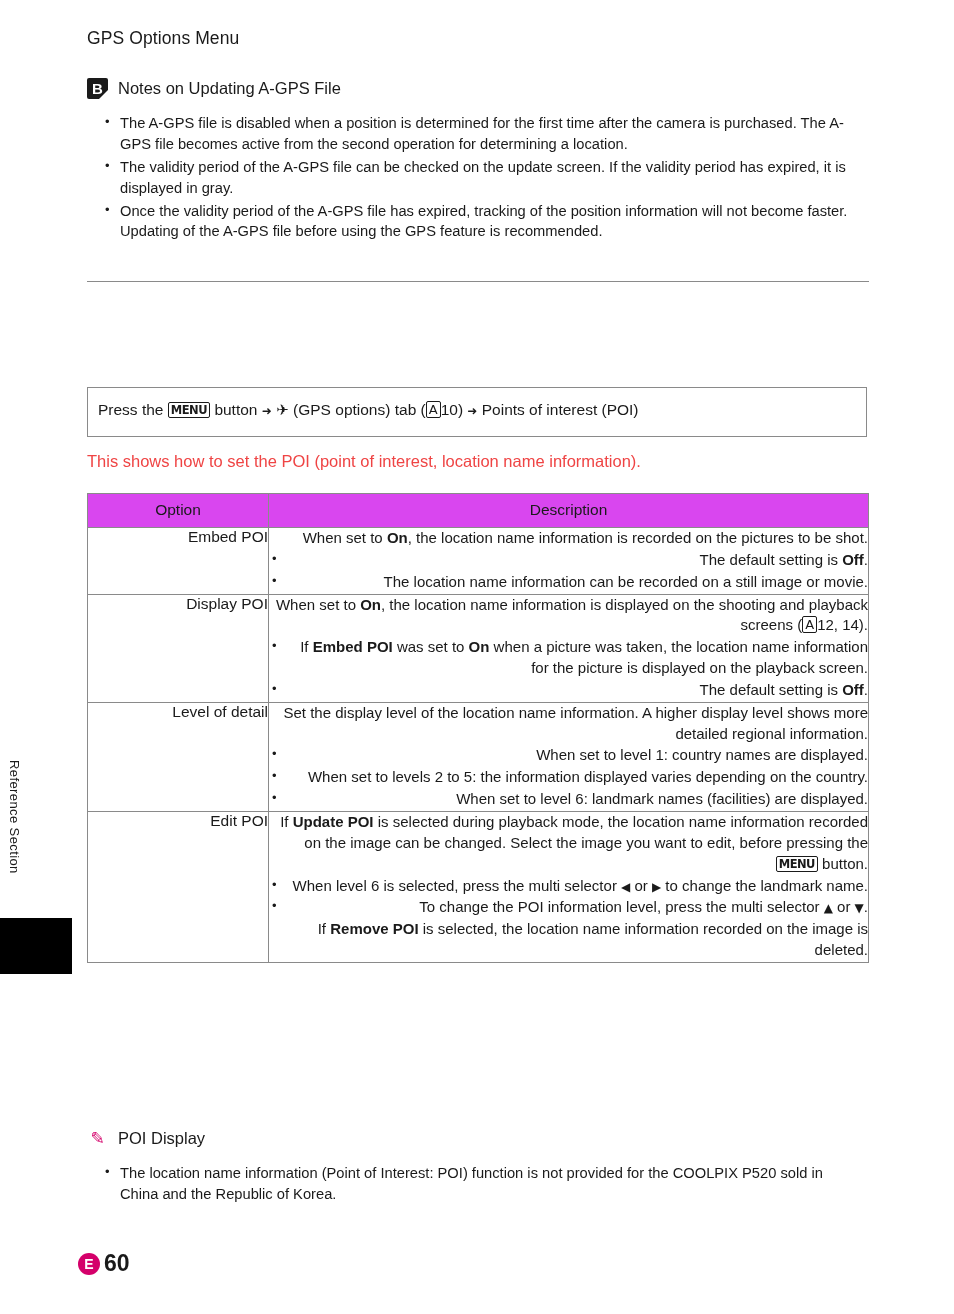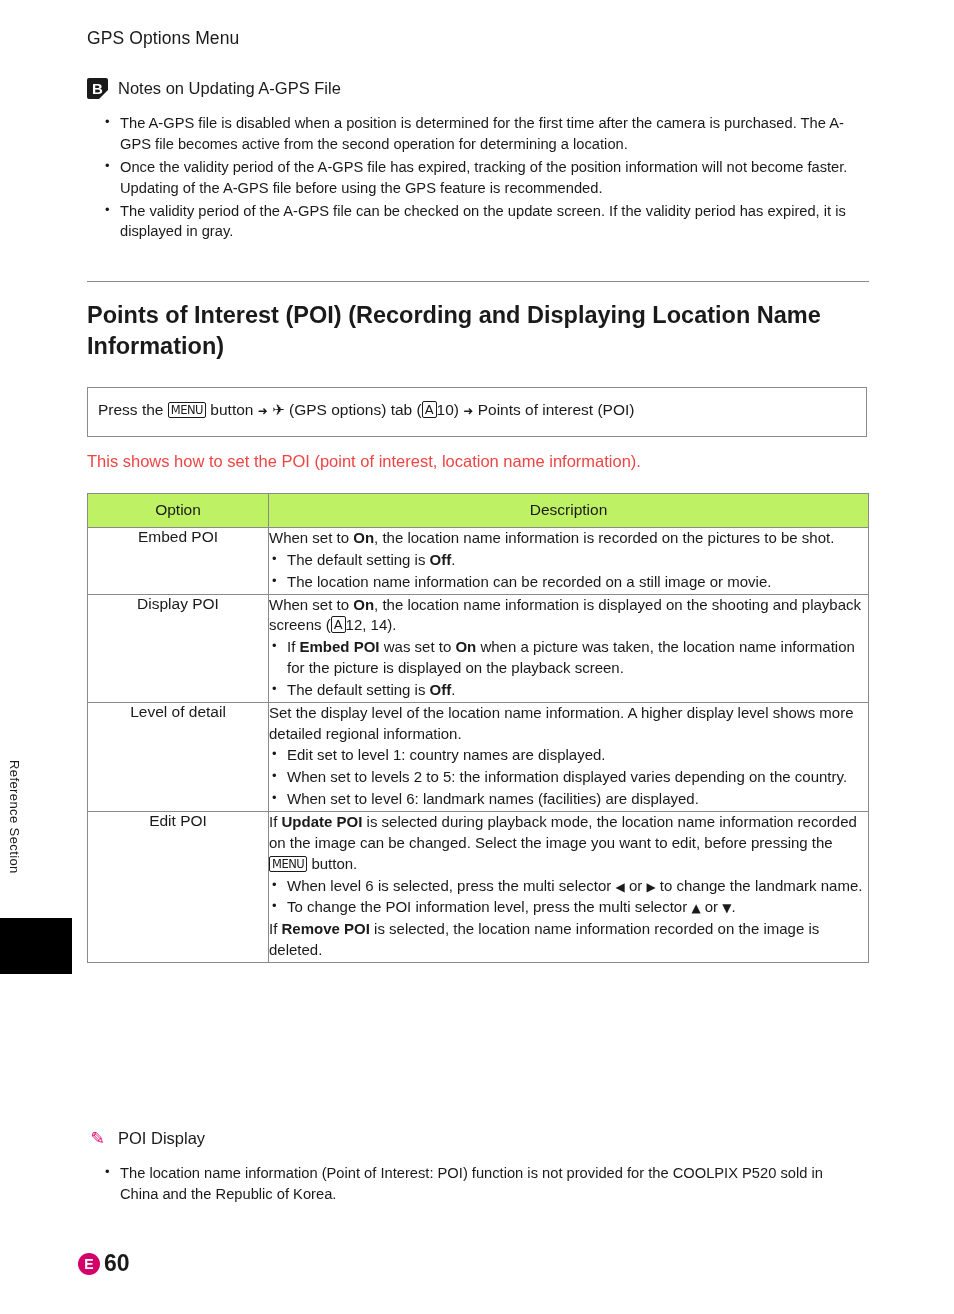--- a/index.html
+++ b/index.html
@@ -146,21 +146,21 @@
     position: absolute;
     left: 10px;
     top: 13px;
     font-size: 15.5px;
     color: #1a1a1a;
     white-space: nowrap;
   }
   .menu-glyph {
     font-family: "DejaVu Sans", sans-serif;
     font-size: 11.5px;
-    font-weight: normal;
+    font-weight: bold;
     border: 1.6px solid #1a1a1a;
     border-radius: 2px;
     padding: 0px 2px;
     letter-spacing: -0.5px;
     position: relative;
     top: -1px;
   }
   .arrow {
     font-family: "DejaVu Sans", sans-serif;
     font-size: 12px;
@@ -191,23 +191,24 @@
     left: 87px;
     top: 493px;
     width: 781px;
     border-collapse: collapse;
     table-layout: fixed;
   }
   table.opts th, table.opts td {
     border: 1px solid #8a8a8a;
     vertical-align: top;
     padding: 0;
+    text-align: right;
   }
   table.opts thead th {
-    background: #bef264;
+    background: #d946ef;
     text-align: center;
     font-weight: normal;
     font-size: 15.5px;
     padding: 7px 0 8px 0;
     color: #1a1a1a;
   }
   td.optname {
     text-align: center;
     font-size: 15.5px;
     color: #1a1a1a;
@@ -283,28 +284,27 @@
   <div class="side-label">Reference Section</div>
   <div class="side-tab"></div>
 
   <div class="note-block">
     <div class="note-head">
       <div class="icon-caution">B</div>
       <div class="note-title">Notes on Updating A-GPS File</div>
     </div>
     <ul class="bullets">
       <li>The A-GPS file is disabled when a position is determined for the first time after the camera is purchased. The A-GPS file becomes active from the second operation for determining a location.</li>
+      <li>The validity period of the A-GPS file can be checked on the update screen. If the validity period has expired, it is displayed in gray.</li>
       <li>Once the validity period of the A-GPS file has expired, tracking of the position information will not become faster. Updating of the A-GPS file before using the GPS feature is recommended.</li>
-      <li>The validity period of the A-GPS file can be checked on the update screen. If the validity period has expired, it is displayed in gray.</li>
     </ul>
   </div>
 
   <div class="hr" style="top:281px;"></div>
 
-  <div class="section-title">Points of Interest (POI) (Recording and Displaying Location Name Information)</div>
 
   <div class="press-box">
     <div class="press-text">
       <span>Press the</span>
       <span class="menu-glyph">MENU</span>
       <span>button</span>
       <span class="arrow">➜</span>
       <span class="gps-glyph">✈</span>
       <span>(GPS options) tab (</span><span class="cam-glyph">A</span><span>10)</span>
       <span class="arrow">➜</span>
@@ -344,21 +344,21 @@
             <li>If <b>Embed POI</b> was set to <b>On</b> when a picture was taken, the location name information for the picture is displayed on the playback screen.</li>
             <li>The default setting is <b>Off</b>.</li>
           </ul>
         </td>
       </tr>
       <tr>
         <td class="optname">Level of detail</td>
         <td class="desc">
           <p>Set the display level of the location name information. A higher display level shows more detailed regional information.</p>
           <ul>
-            <li>Edit set to level 1: country names are displayed.</li>
+            <li>When set to level 1: country names are displayed.</li>
             <li>When set to levels 2 to 5: the information displayed varies depending on the country.</li>
             <li>When set to level 6: landmark names (facilities) are displayed.</li>
           </ul>
         </td>
       </tr>
       <tr>
         <td class="optname">Edit POI</td>
         <td class="desc">
           <p>If <b>Update POI</b> is selected during playback mode, the location name information recorded on the image can be changed. Select the image you want to edit, before pressing the <span class="menu-glyph">MENU</span> button.</p>
           <ul>

